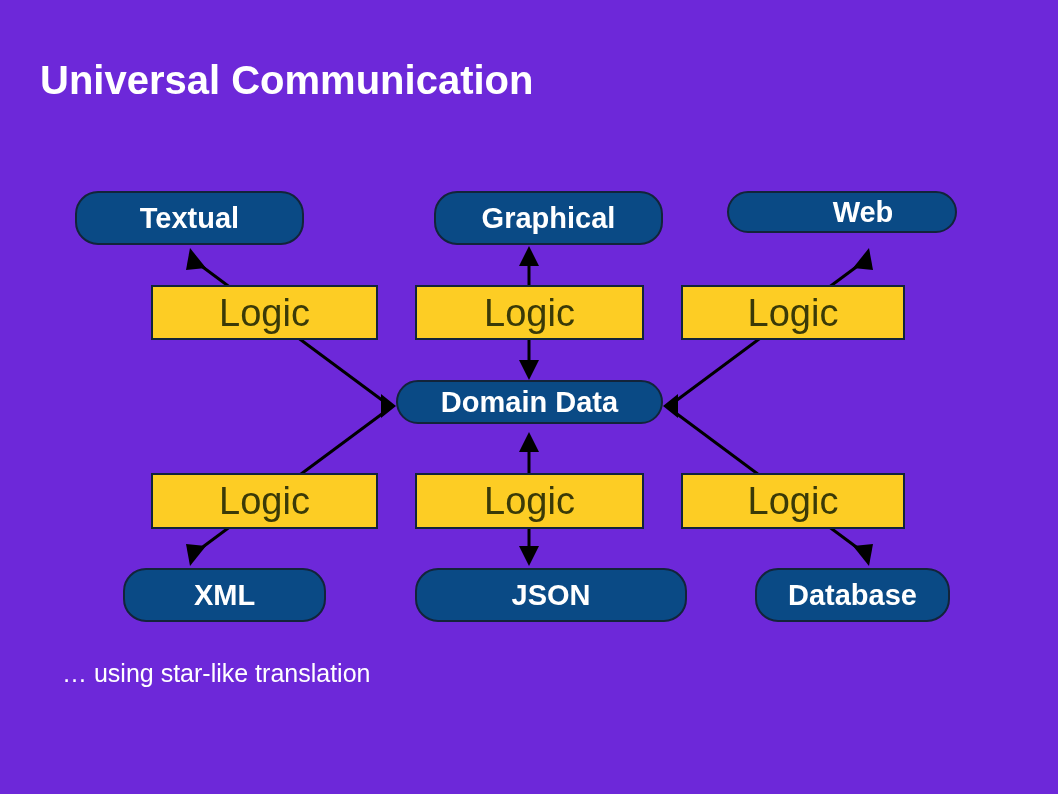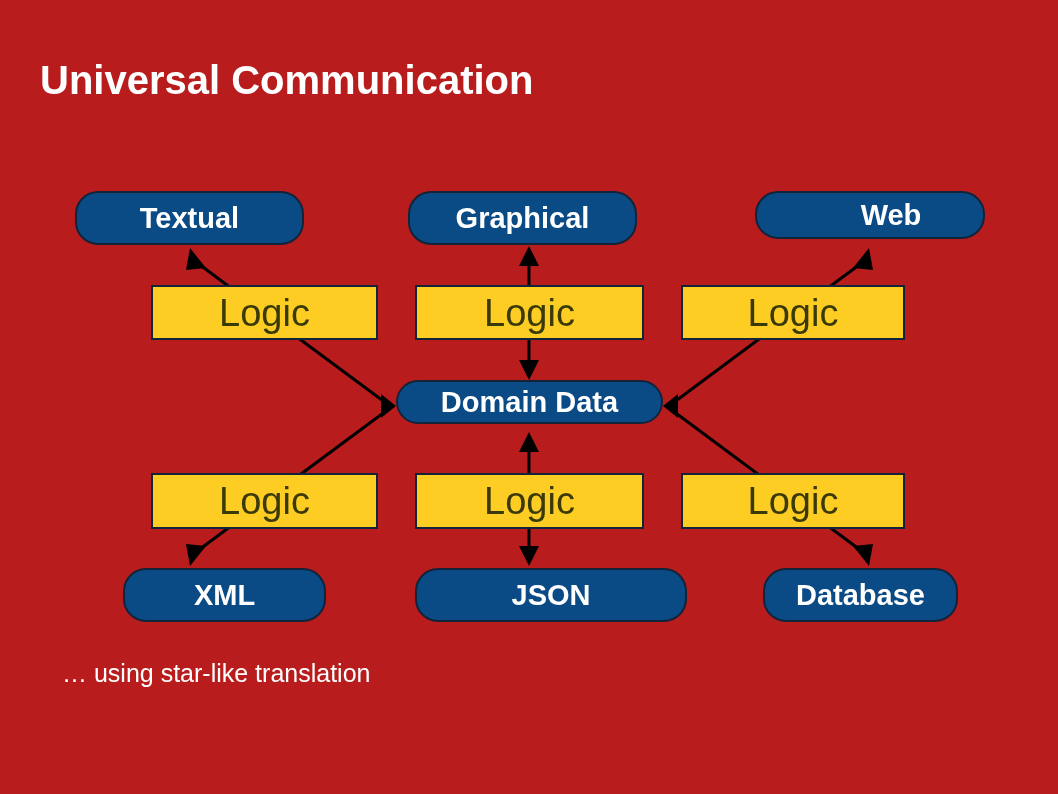--- a/index.html
+++ b/index.html
@@ -10,21 +10,21 @@
     width: 1058px;
     height: 794px;
     overflow: hidden;
     font-family: "Liberation Sans", sans-serif;
     background: #5184cd;
   }
   #slide {
     position: relative;
     width: 1058px;
     height: 794px;
-    background: #b91c1c;
+    background: #6d28d9;
   }
   #slide-title {
     position: absolute;
     left: 40px;
     top: 58px;
     font-size: 40px;
     font-weight: bold;
     color: #ffffff;
     letter-spacing: 0px;
     white-space: nowrap;
@@ -111,24 +111,24 @@
 
     <g>
       <line x1="669" y1="408" x2="863" y2="552" stroke="#000000" stroke-width="3"></line>
       <polygon points="869,566 853,546 873,544" fill="#000000"></polygon>
     </g>
   </svg>
 
   <div class="node-box node-dark" style="left:75px;  top:191px; width:229px; height:54px;">
     <span class="node-label">Textual</span>
   </div>
-  <div class="node-box node-dark" style="left:408px; top:191px; width:229px; height:54px;">
+  <div class="node-box node-dark" style="left:434px; top:191px; width:229px; height:54px;">
     <span class="node-label">Graphical</span>
   </div>
-  <div class="node-box node-dark" style="left:755px; top:191px; width:230px; height:48px;padding-left:42px;">
+  <div class="node-box node-dark" style="left:727px; top:191px; width:230px; height:42px;padding-left:42px;">
     <span class="node-label">Web</span>
   </div>
 
   <div class="node-box node-yellow" style="left:151px; top:285px; width:227px; height:55px;">
     <span class="node-label">Logic</span>
   </div>
   <div class="node-box node-yellow" style="left:415px; top:285px; width:229px; height:55px;">
     <span class="node-label">Logic</span>
   </div>
   <div class="node-box node-yellow" style="left:681px; top:285px; width:224px; height:55px;">
@@ -148,19 +148,19 @@
   <div class="node-box node-yellow" style="left:681px; top:473px; width:224px; height:56px;">
     <span class="node-label">Logic</span>
   </div>
 
   <div class="node-box node-dark" style="left:75px;  top:568px; width:203px; height:54px;margin-left:48px;">
     <span class="node-label">XML</span>
   </div>
   <div class="node-box node-dark" style="left:415px; top:568px; width:272px; height:54px;">
     <span class="node-label">JSON</span>
   </div>
-  <div class="node-box node-dark" style="left:755px; top:568px; width:195px; height:54px;margin-left:8px;">
+  <div class="node-box node-dark" style="left:755px; top:568px; width:195px; height:54px;">
     <span class="node-label">Database</span>
   </div>
 
   <div id="slide-caption">… using star-like translation</div>
 
 </div>
 
 </body></html>

